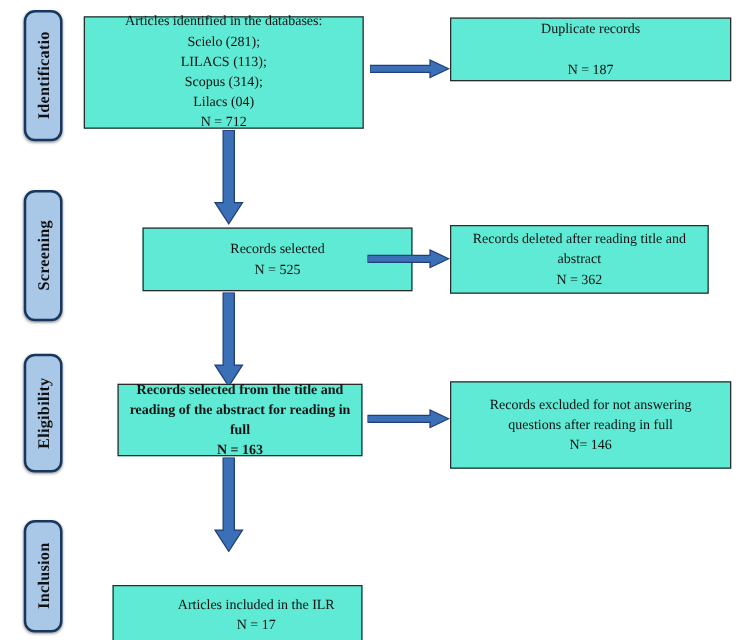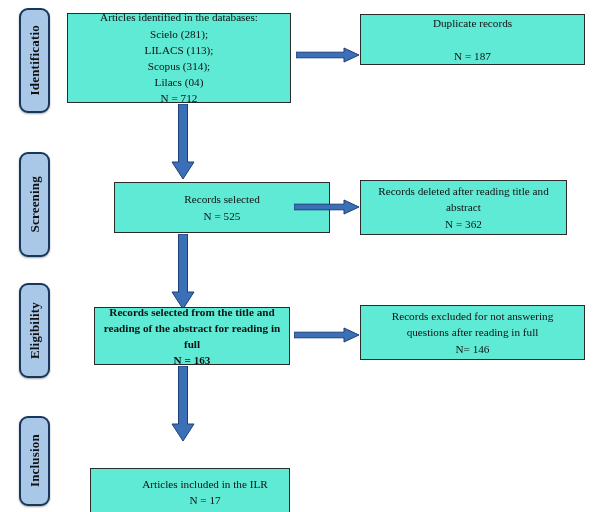--- a/index.html
+++ b/index.html
@@ -145,21 +145,21 @@
 reading of the abstract for reading in full
 N = 163</span>
   </div>
 
   <div class="arrow" style="left:294px; top:327px; width:66px; height:16px;">
     <svg width="66" height="16" viewBox="0 0 66 16">
       <path d="M0,5.2 L50,5.2 L50,1 L65,8 L50,15 L50,10.8 L0,10.8 Z" fill="#3b6fb6" stroke="#1f3f78" stroke-width="1"></path>
     </svg>
   </div>
 
-  <div class="flow-box" style="left:360px; top:305px; width:225px; height:55px;">
+  <div class="flow-box" style="left:360px; top:305px; width:225px; height:70px;">
     <span class="box-text">Records excluded for not answering
 questions after reading in full
 N= 146</span>
   </div>
 
   <div class="arrow" style="left:170px; top:366px; width:26px; height:76px;">
     <svg width="26" height="76" viewBox="0 0 26 76">
       <path d="M8.5,0 L17.5,0 L17.5,58 L24,58 L13,75 L2,58 L8.5,58 Z" fill="#3b6fb6" stroke="#1f3f78" stroke-width="1"></path>
     </svg>
   </div>

